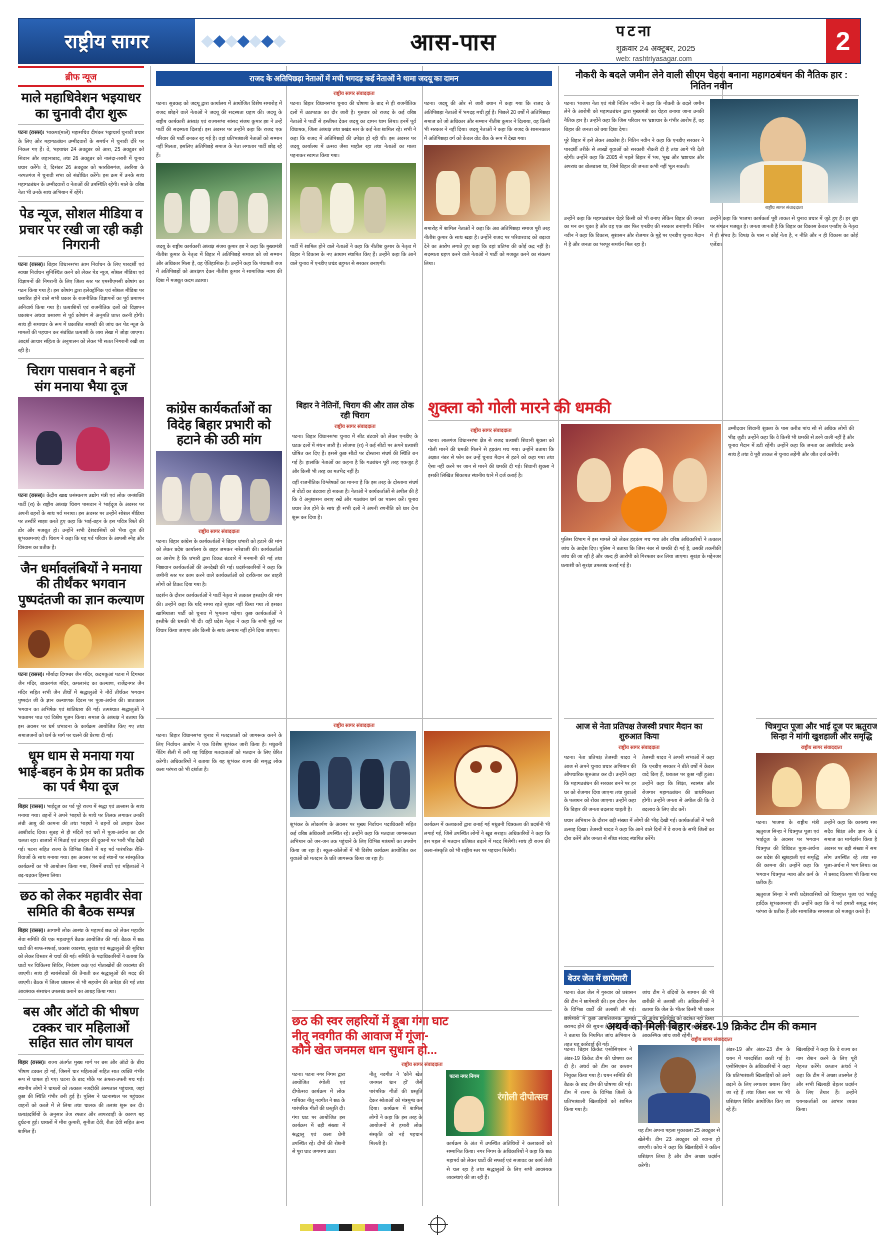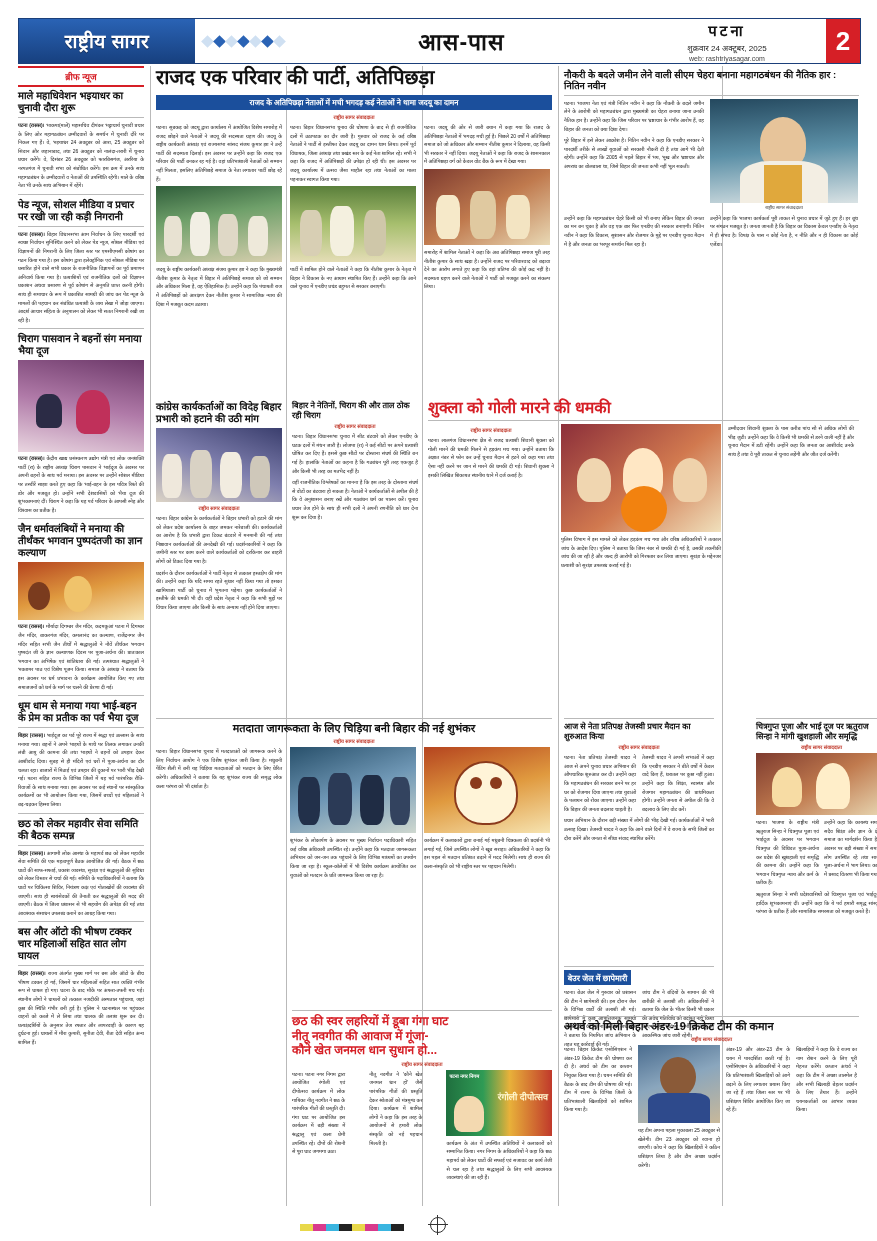--- a/index.html
+++ b/index.html
@@ -8,36 +8,36 @@
 
   
   .masthead{position:absolute;left:18px;top:18px;width:841px;height:44px;border:1px solid #1b3f7a;display:flex;align-items:stretch;background:#fff;}
   .mast-logo{width:176px;background:linear-gradient(180deg,#2a63b5,#17407f);display:flex;align-items:center;justify-content:center;}
   .mast-logo span{color:#fff;font-size:19px;font-weight:bold;letter-spacing:.5px;text-shadow:0 1px 0 #0c2550;}
   .mast-pattern{width:96px;background:#fff;display:flex;align-items:center;justify-content:center;gap:3px;}
   .dmd{width:9px;height:9px;background:#cfe0f2;transform:rotate(45deg);}
   .dmd.b{background:#2a63b5;}
   .mast-center{flex:1;display:flex;align-items:center;justify-content:center;}
   .mast-center span{font-size:23px;font-weight:bold;color:#111;letter-spacing:1px;}
-  .mast-right{width:190px;display:flex;flex-direction:column;align-items:center;justify-content:center;gap:2px;padding-right:4px;}
+  .mast-right{width:190px;display:flex;flex-direction:column;align-items:flex-start;justify-content:center;gap:2px;padding-right:20px;}
   .mast-city{font-size:15px;font-weight:bold;color:#111;letter-spacing:3px;}
   .mast-date{font-size:8px;color:#222;}
   .mast-web{font-size:7px;color:#444;}
   .mast-pageno{width:34px;background:#d61f26;color:#fff;font-size:26px;font-weight:bold;display:flex;align-items:center;justify-content:center;}
 
   
   .body{position:absolute;left:18px;top:66px;width:841px;height:1140px;}
   .col{position:absolute;top:0;}
   .vline{position:absolute;top:0;width:1px;background:#b9b9b9;}
   .hline{background:#b9b9b9;height:1px;width:100%;}
 
   
   .txt{font-size:5.0px;line-height:1.72;text-align:justify;color:#1a1a1a;}
-  .hl{font-size:11px;font-weight:bold;line-height:1.2;color:#111;margin:3px 0 3px 0;}
-  .hl.sm{font-size:10px;}
+  .hl{font-size:11px;font-weight:bold;line-height:1.2;color:#111;margin:3px 0 3px 0;text-align:center;}
+  .hl.sm{font-size:13px;}
   .hl.xs{font-size:8px;}
   .byline{font-size:5px;text-align:center;color:#c0392b;font-weight:bold;margin:3px 0;}
   .dateline{font-weight:bold;}
 
   .sechead{background:#d61f26;color:#fff;font-size:8px;font-weight:bold;text-align:center;padding:2px 0;margin-bottom:3px;}
   .sechead.blue{background:#1b4f9c;}
   .redbar{border-top:2px solid #d61f26;border-bottom:2px solid #d61f26;padding:2px 0;}
 
   .kicker{background:#1b4f9c;color:#fff;font-size:7.5px;font-weight:bold;text-align:center;padding:3px 4px;line-height:1.25;}
   .bigred{color:#d61f26;}
@@ -177,21 +177,20 @@
         <div class="hline" style="margin:2px 0 3px;"></div>
         <div class="txt">
           <span class="dateline">बिहार (रासस)।</span>
           <span>राज्य अंतर्गत मुख्य मार्ग पर बस और ऑटो के बीच भीषण टक्कर हो गई, जिसमें चार महिलाओं सहित सात व्यक्ति गंभीर रूप से घायल हो गए। घटना के बाद मौके पर अफरा-तफरी मच गई। स्थानीय लोगों ने घायलों को तत्काल नजदीकी अस्पताल पहुंचाया, जहां कुछ की स्थिति गंभीर बनी हुई है। पुलिस ने घटनास्थल पर पहुंचकर वाहनों को कब्जे में ले लिया तथा चालक की तलाश शुरू कर दी। प्रत्यक्षदर्शियों के अनुसार तेज रफ्तार और लापरवाही के कारण यह दुर्घटना हुई। घायलों में मीरा कुमारी, सुनीता देवी, रीता देवी सहित अन्य शामिल हैं।</span>
         </div>
       </div>
     </div>
 
     <div class="col" style="left:138px;width:396px;">
       <div style="font-size:20px;font-weight:bold;line-height:1.18;color:#111;">
-        <div>राजद एक परिवार की पार्टी, अतिपिछड़ा</div>
       </div>
       <div class="kicker" style="margin:5px 0 4px;">राजद के अतिपिछड़ा नेताओं में मची भगदड़ कई नेताओं ने थामा जदयू का दामन</div>
       <div class="byline">राष्ट्रीय सागर संवाददाता</div>
 
       <div style="display:flex;gap:8px;">
         <div style="width:126px;">
           <div class="txt">पटना। सुबकड़ को जदयू द्वारा कार्यालय में आयोजित विशेष समारोह में राजद छोड़ने वाले नेताओं ने जदयू की सदस्यता ग्रहण की। जदयू के राष्ट्रीय कार्यकारी अध्यक्ष एवं राज्यसभा सांसद संजय कुमार झा ने उन्हें पार्टी की सदस्यता दिलाई। इस अवसर पर उन्होंने कहा कि राजद एक परिवार की पार्टी बनकर रह गई है। वहां प्रतिभाशाली नेताओं को सम्मान नहीं मिलता, इसलिए अतिपिछड़े समाज के नेता लगातार पार्टी छोड़ रहे हैं।</div>
           <div class="photo p2" style="height:76px;margin:3px 0;">
             <div class="overlayfig" style="left:8px;top:30px;width:18px;height:40px;background:#e8e2d2;border-radius:30%;"></div>
             <div class="overlayfig" style="left:34px;top:26px;width:20px;height:44px;background:#f2efe4;border-radius:30%;"></div>
@@ -290,21 +289,20 @@
           <div class="txt" style="margin-top:3px;">पुलिस विभाग में इस मामले को लेकर हड़कंप मच गया और वरिष्ठ अधिकारियों ने तत्काल जांच के आदेश दिए। पुलिस ने बताया कि जिस नंबर से धमकी दी गई है, उसकी तकनीकी जांच की जा रही है और जल्द ही आरोपी को गिरफ्तार कर लिया जाएगा। सुरक्षा के मद्देनजर प्रत्याशी को सुरक्षा उपलब्ध कराई गई है।</div>
         </div>
         <div style="width:126px;">
           <div class="txt">उम्मीदवार शिवानी शुक्ला के पास करीब पांच सौ से अधिक लोगों की भीड़ जुटी। उन्होंने कहा कि वे किसी भी धमकी से डरने वाली नहीं हैं और चुनाव मैदान में डटी रहेंगी। उन्होंने कहा कि जनता का आशीर्वाद उनके साथ है तथा वे पूरी ताकत से चुनाव लड़ेंगी और जीत दर्ज करेंगी।</div>
         </div>
       </div>
     </div>
 
     <div class="col" style="left:138px;top:652px;width:396px;">
       <div class="hline" style="margin-bottom:3px;"></div>
-      <div class="hl" style="font-size:11px;text-align:center;">मतदाता जागरूकता के लिए चिड़िया बनी बिहार की नई शुभंकर</div>
       <div class="byline">राष्ट्रीय सागर संवाददाता</div>
       <div style="display:flex;gap:8px;">
         <div style="width:126px;">
             <div class="txt">पटना। बिहार विधानसभा चुनाव में मतदाताओं को जागरूक करने के लिए निर्वाचन आयोग ने एक विशेष शुभंकर जारी किया है। मधुबनी पेंटिंग शैली में बनी यह चिड़िया मतदाताओं को मतदान के लिए प्रेरित करेगी। अधिकारियों ने बताया कि यह शुभंकर राज्य की समृद्ध लोक कला परंपरा को भी दर्शाता है।</div>
           </div>
         <div style="width:126px;">
           <div class="photo p6" style="height:86px;">
             <div class="overlayfig" style="left:8px;top:30px;width:22px;height:48px;background:#22304a;border-radius:30%;"></div>
             <div class="overlayfig" style="left:38px;top:26px;width:24px;height:52px;background:#2b3a56;border-radius:30%;"></div>
             <div class="overlayfig" style="left:70px;top:28px;width:24px;height:50px;background:#1f2c44;border-radius:30%;"></div>

